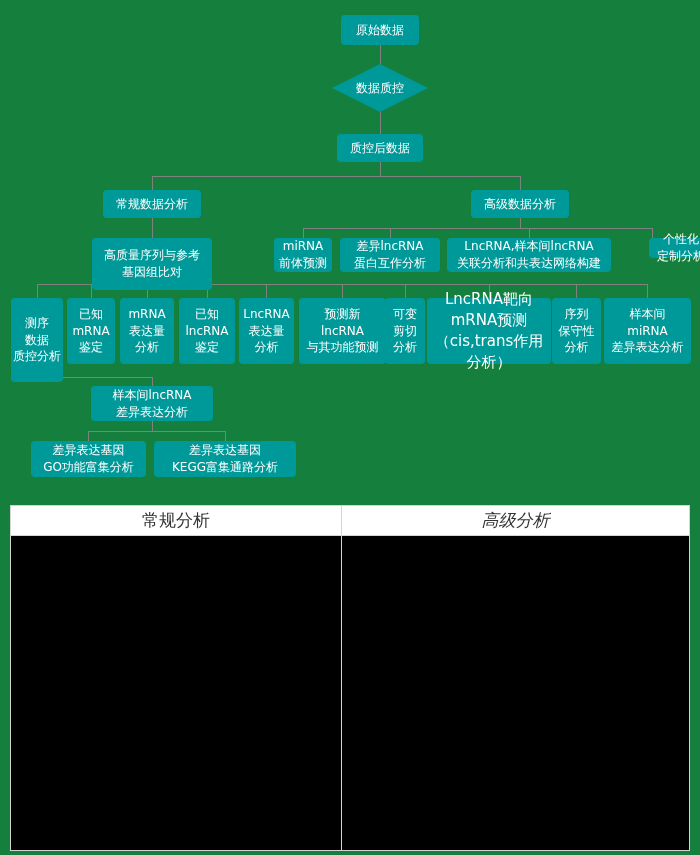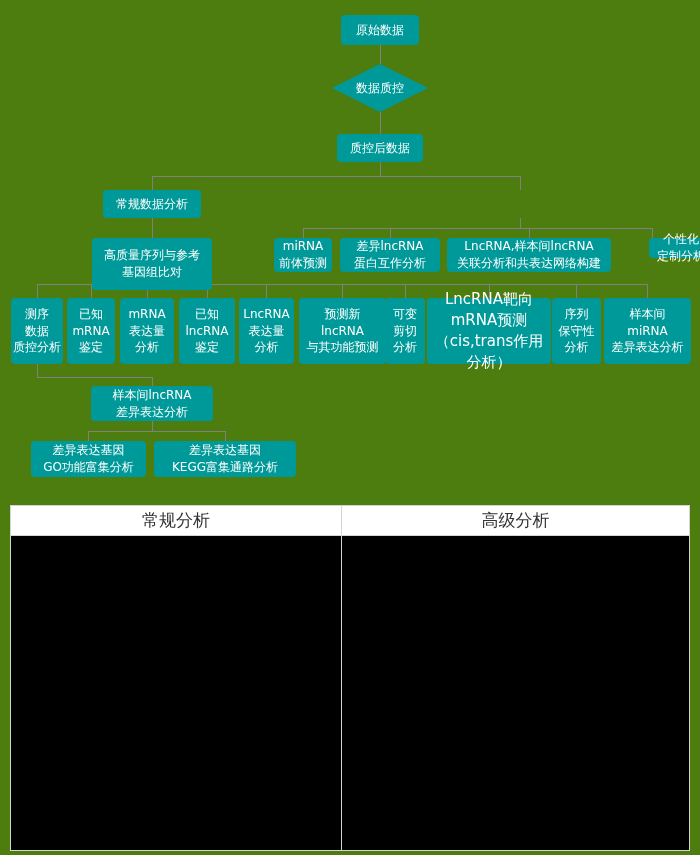--- a/index.html
+++ b/index.html
@@ -3,21 +3,21 @@
 <meta charset="utf-8">
 <style>
   * { box-sizing: border-box; margin: 0; padding: 0; }
   html, body { background: #000; }
   body {
     width: 700px; height: 855px;
     font-family: "DejaVu Sans", "Liberation Sans", sans-serif;
   }
   .screen {
     position: relative; width: 700px; height: 855px;
-    background: #4d7c0f; overflow: hidden;
+    background: #15803d; overflow: hidden;
   }
   .connectors { position: absolute; left: 0; top: 0; width: 700px; height: 855px; }
   .connectors path {
     stroke: var(--connector, #808080);
     stroke-width: 1; fill: none;
     shape-rendering: crispEdges;
   }
   .node {
     position: absolute;
     background: var(--node-fill, #009999);
@@ -40,21 +40,21 @@
     display: flex; height: 30px;
     background: var(--table-header-bg, #ffffff);
     border-bottom: 1px solid var(--table-border, #d4d4d4);
     flex: 0 0 30px;
   }
   .th {
     display: flex; align-items: center; justify-content: center;
     font-size: 17px; color: var(--table-header-text, #333333);
   }
   .th:first-child { width: 330px; }
-  .th:last-child { flex: 1; border-left: 1px solid var(--table-border, #d4d4d4); }
+  .th:last-child { flex: 1; border-left: 1px solid var(--table-border, #d4d4d4); font-style: italic; }
   .tbody { display: flex; flex: 1; background: #000; }
   .td:first-child { width: 330px; }
   .td:last-child { flex: 1; border-left: 1px solid var(--table-border, #d4d4d4); }
 </style>
 </head>
 <body>
 
 <div class="screen">
 
   <svg class="connectors" viewBox="0 0 700 855" xmlns="http://www.w3.org/2000/svg">
@@ -94,37 +94,38 @@
   </svg>
 
   <div class="node" style="left:341px;top:15px;width:78px;height:30px">原始数据</div>
 
   <div class="node diamond" style="left:332px;top:64px;width:96px;height:48px">数据质控</div>
 
   <div class="node" style="left:337px;top:134px;width:86px;height:28px">质控后数据</div>
 
   <div class="node" style="left:103px;top:190px;width:98px;height:28px">常规数据分析</div>
 
+  <div class="node" style="left:471px;top:190px;width:98px;height:28px">高级数据分析</div>
 
   <div class="node" style="left:92px;top:238px;width:120px;height:52px">高质量序列与参考
 基因组比对</div>
 
   <div class="node" style="left:274px;top:238px;width:58px;height:34px">miRNA
 前体预测</div>
 
   <div class="node" style="left:340px;top:238px;width:100px;height:34px">差异lncRNA
 蛋白互作分析</div>
 
   <div class="node" style="left:447px;top:238px;width:164px;height:34px">LncRNA,样本间lncRNA
 关联分析和共表达网络构建</div>
 
   <div class="node" style="left:649px;top:238px;width:64px;height:20px">个性化
 定制分析</div>
 
-  <div class="node" style="left:11px;top:298px;width:52px;height:66px">测序
+  <div class="node" style="left:11px;top:298px;width:52px;height:84px">测序
 数据
 质控分析</div>
 
   <div class="node" style="left:67px;top:298px;width:48px;height:66px">已知
 mRNA
 鉴定</div>
 
   <div class="node" style="left:120px;top:298px;width:54px;height:66px">mRNA
 表达量
 分析</div>

